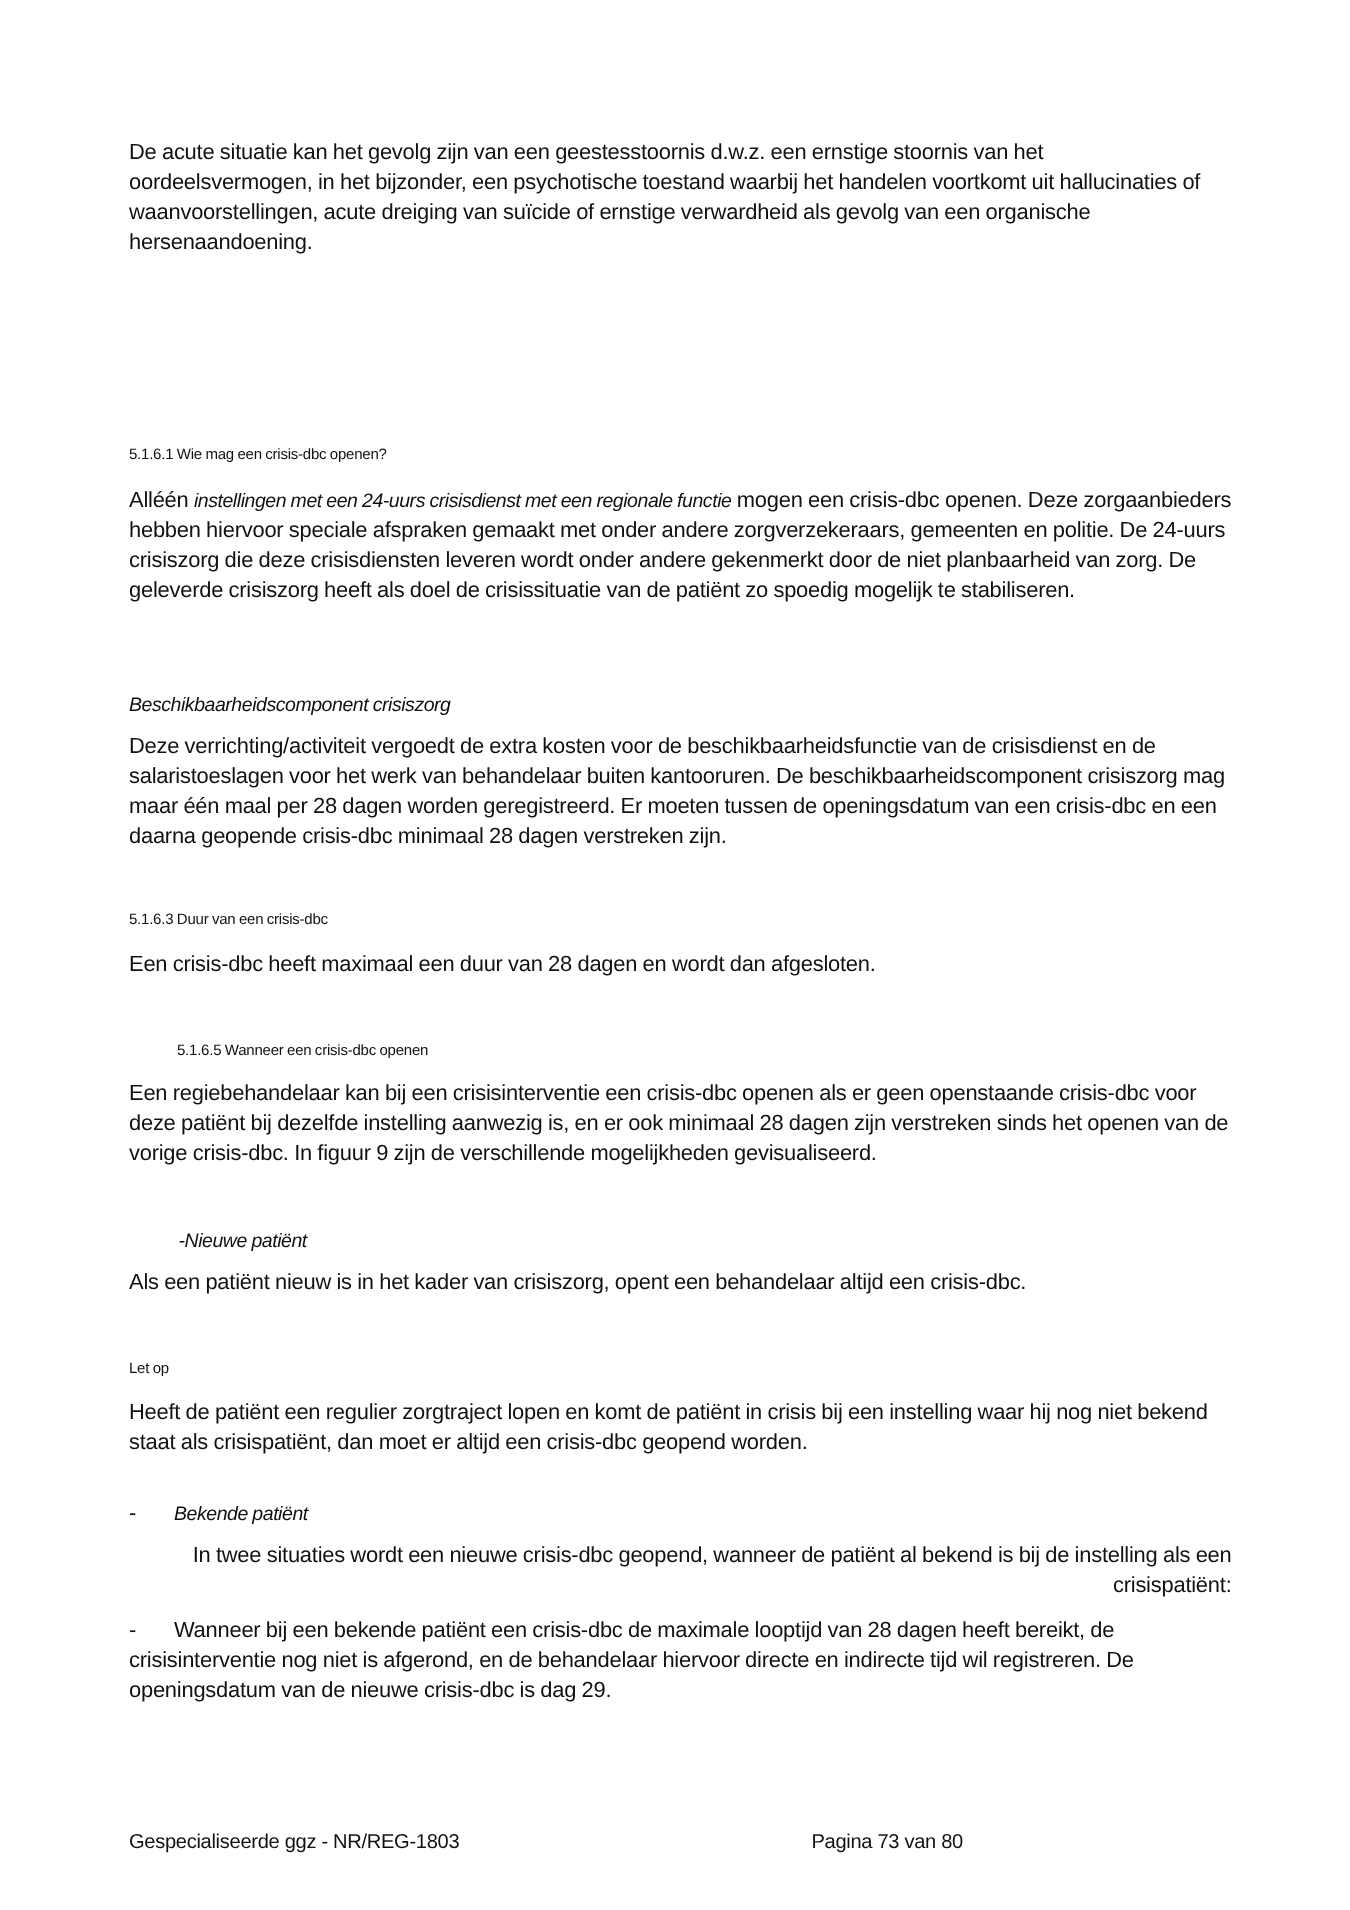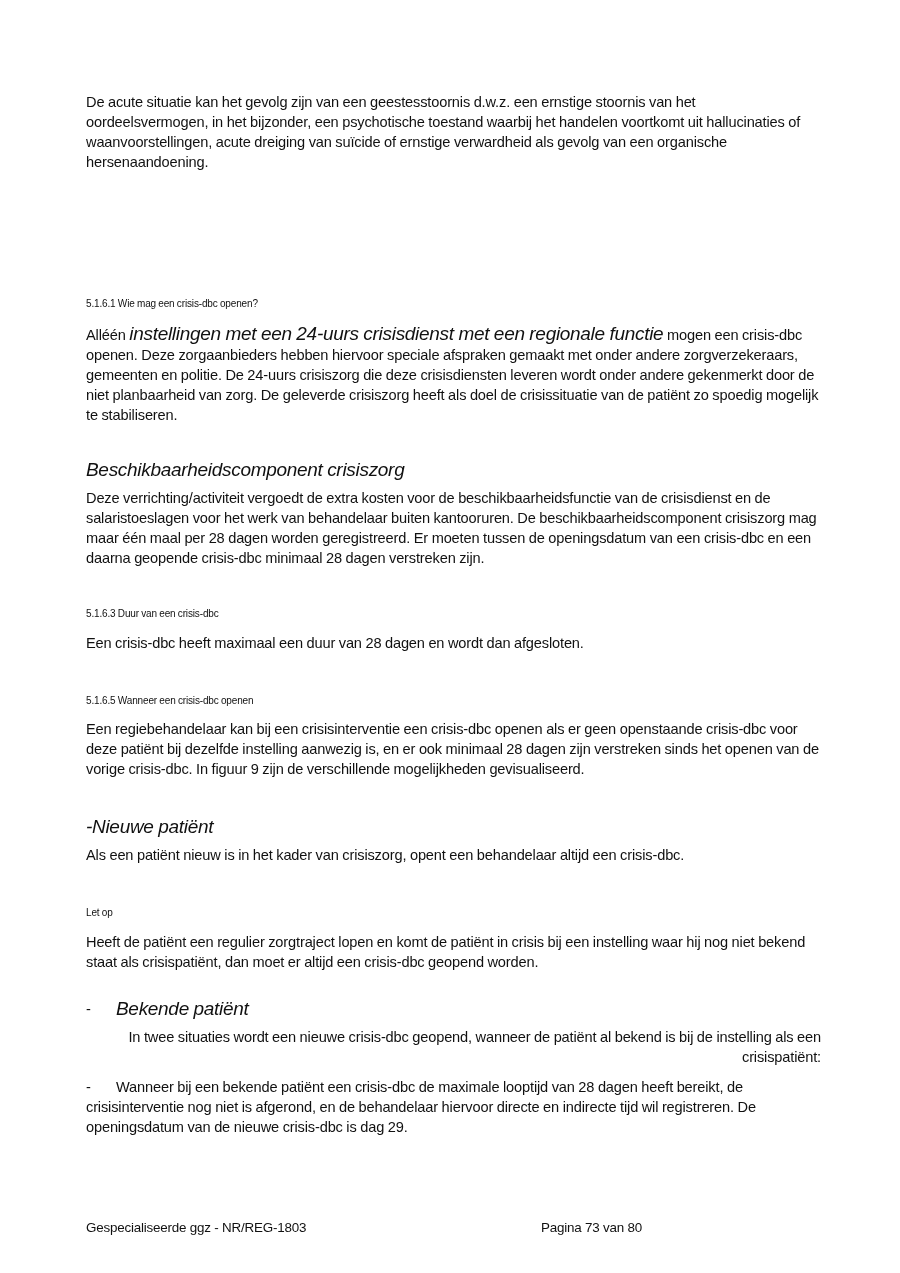--- a/index.html
+++ b/index.html
@@ -29,21 +29,21 @@
       letter-spacing: -0.15px;
       word-spacing: -0.3px;
     }
     .heading {
       font-size: 10px;
       line-height: 20px;
       letter-spacing: -0.15px;
     }
     .small-italic {
       font-style: italic;
-      font-size: 19px;
+      font-size: 13px;
       letter-spacing: -0.3px;
     }
     .dash-item {
       display: flex;
     }
     .dash {
       display: inline-block;
       width: 30px;
       flex: none;
     }
@@ -75,26 +75,26 @@
   <div class="block small-italic" style="top:454px;">Beschikbaarheidscomponent crisiszorg</div>
   <div class="block" style="top:482px;">
     <p>Deze verrichting/activiteit vergoedt de extra kosten voor de beschikbaarheidsfunctie van de crisisdienst en de salaristoeslagen voor het werk van behandelaar buiten kantooruren. De beschikbaarheidscomponent crisiszorg mag maar één maal per 28 dagen worden geregistreerd. Er moeten tussen de openingsdatum van een crisis-dbc en een daarna geopende crisis-dbc minimaal 28 dagen verstreken zijn.</p>
   </div>
 
   <div class="block heading" style="top:598px;">5.1.6.3 Duur van een crisis-dbc</div>
   <div class="block" style="top:627px;">
     <p>Een crisis-dbc heeft maximaal een duur van 28 dagen en wordt dan afgesloten.</p>
   </div>
 
-  <div class="block heading" style="top:685px;">5.1.6.5 Wanneer een crisis-dbc openen</div>
+  <div class="block heading" style="top:685px;margin-left:32px;">5.1.6.5 Wanneer een crisis-dbc openen</div>
   <div class="block" style="top:713px;">
     <p>Een regiebehandelaar kan bij een crisisinterventie een crisis-dbc openen als er geen openstaande crisis-dbc voor deze patiënt bij dezelfde instelling aanwezig is, en er ook minimaal 28 dagen zijn verstreken sinds het openen van de vorige crisis-dbc. In figuur 9 zijn de verschillende mogelijkheden gevisualiseerd.</p>
   </div>
 
-  <div class="block small-italic" style="top:811px;">-Nieuwe patiënt</div>
+  <div class="block small-italic" style="top:811px;margin-left:33px;">-Nieuwe patiënt</div>
   <div class="block" style="top:839px;">
     <p>Als een patiënt nieuw is in het kader van crisiszorg, opent een behandelaar altijd een crisis-dbc.</p>
   </div>
 
   <div class="block" style="top:926px;">
     <p>Heeft de patiënt een regulier zorgtraject lopen en komt de patiënt in crisis bij een instelling waar hij nog niet bekend staat als crisispatiënt, dan moet er altijd een crisis-dbc geopend worden.</p>
   </div>
   <div class="block heading" style="top:897px;">Let op</div>
 
   <div class="block dash-item" style="top:993px;">

